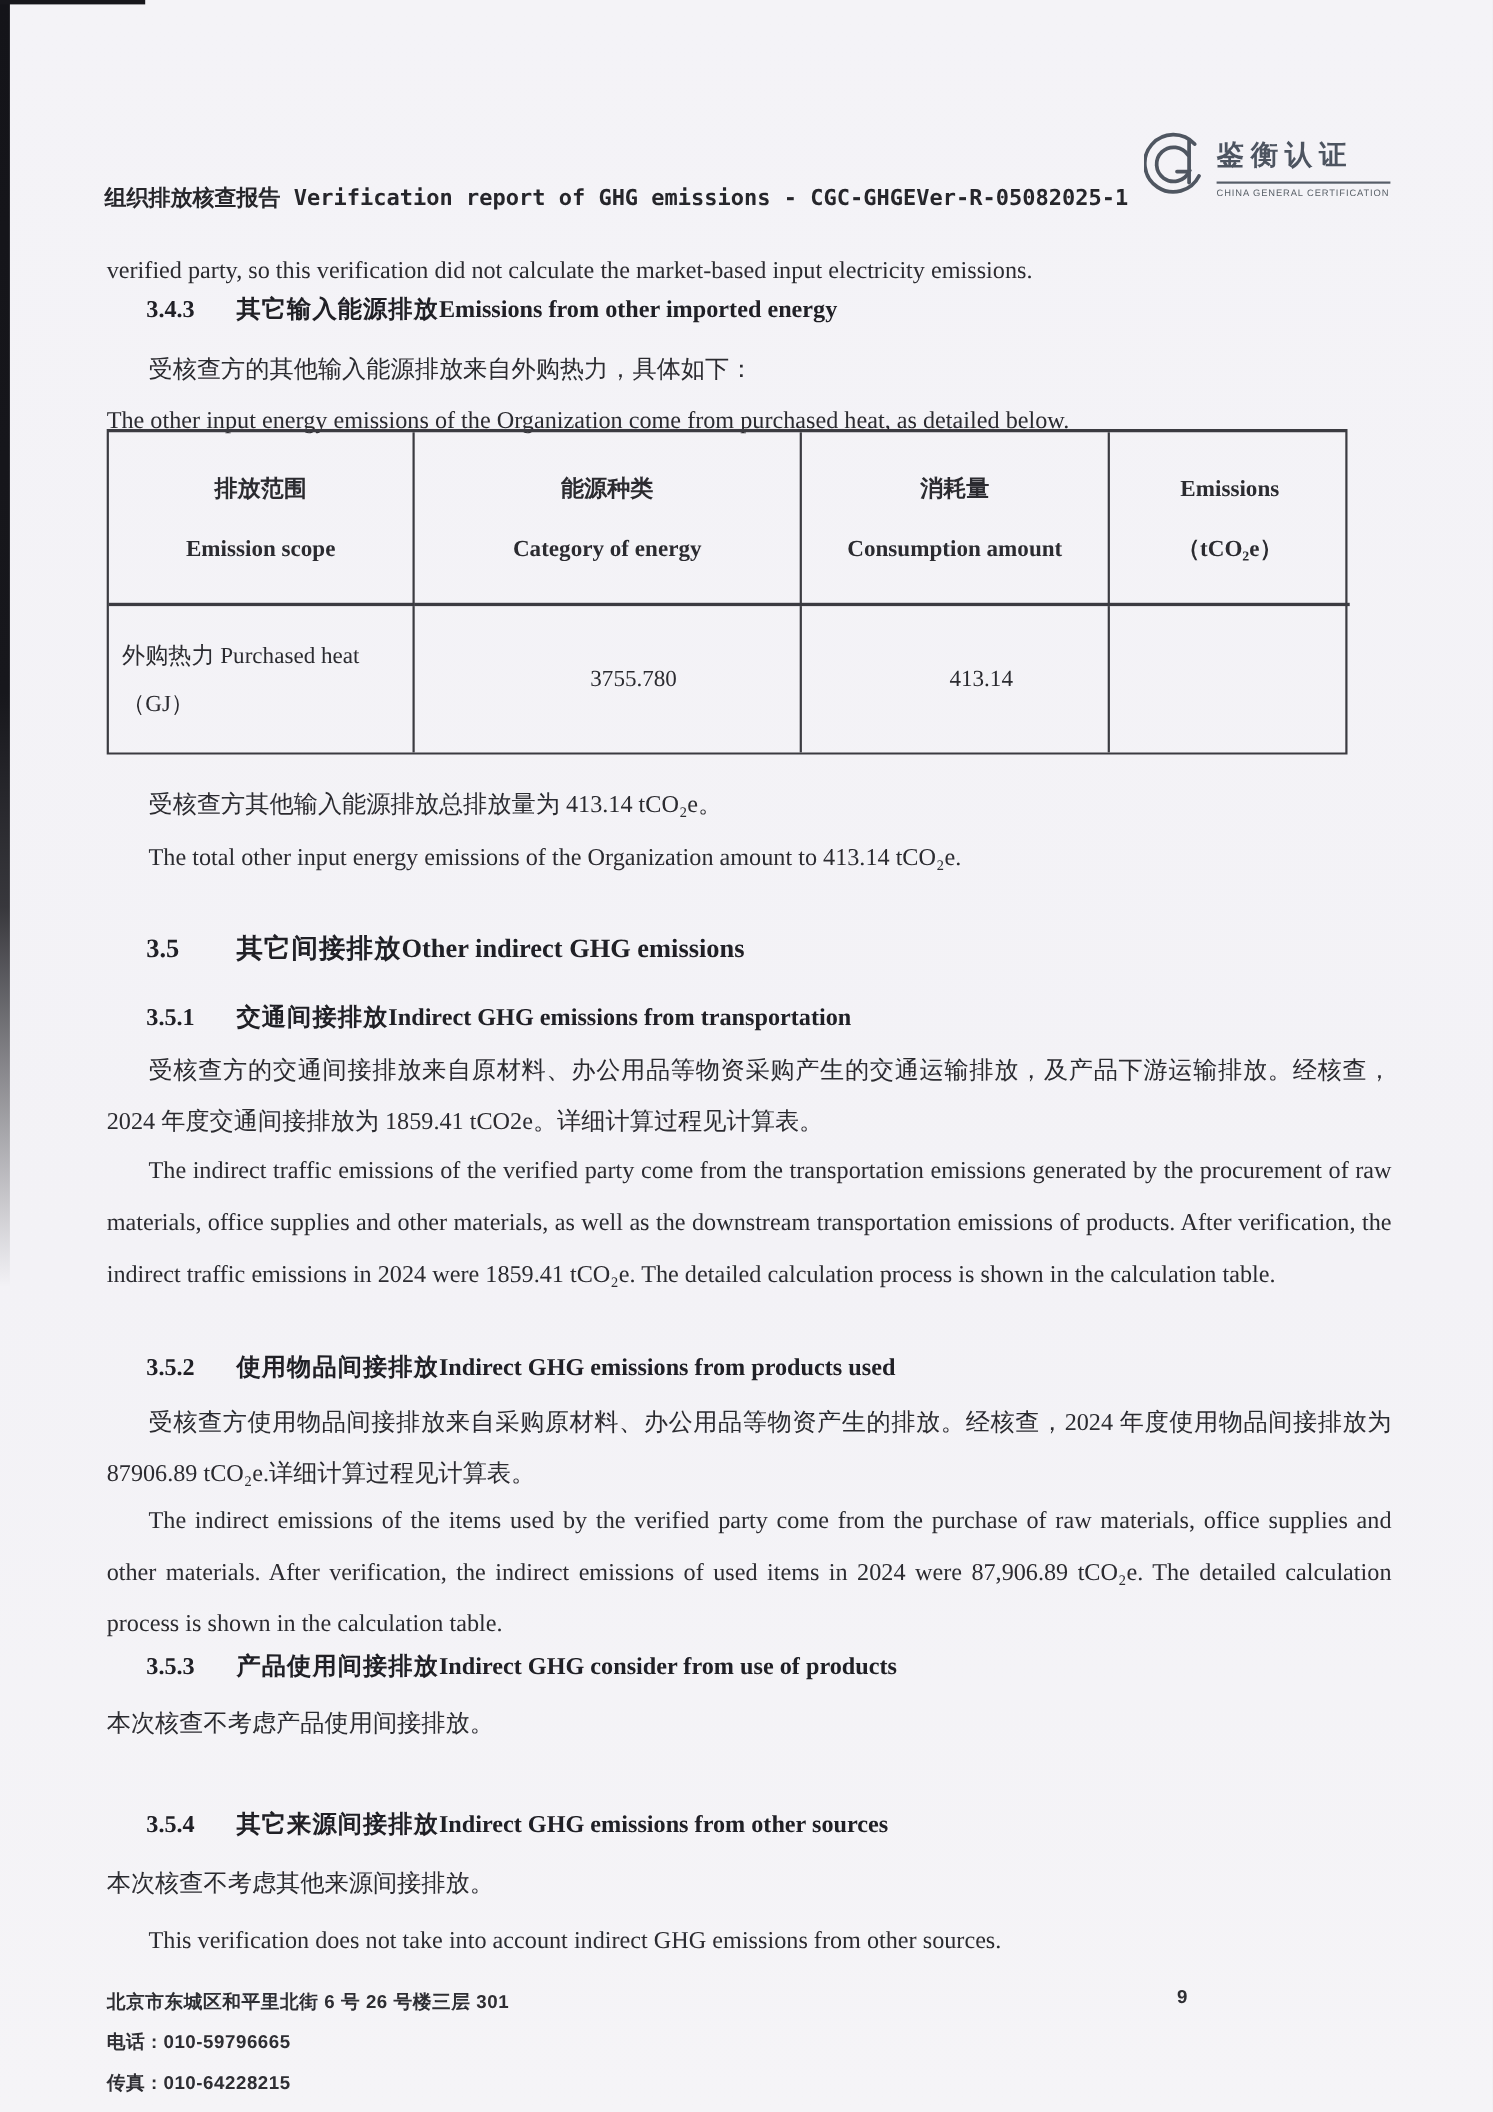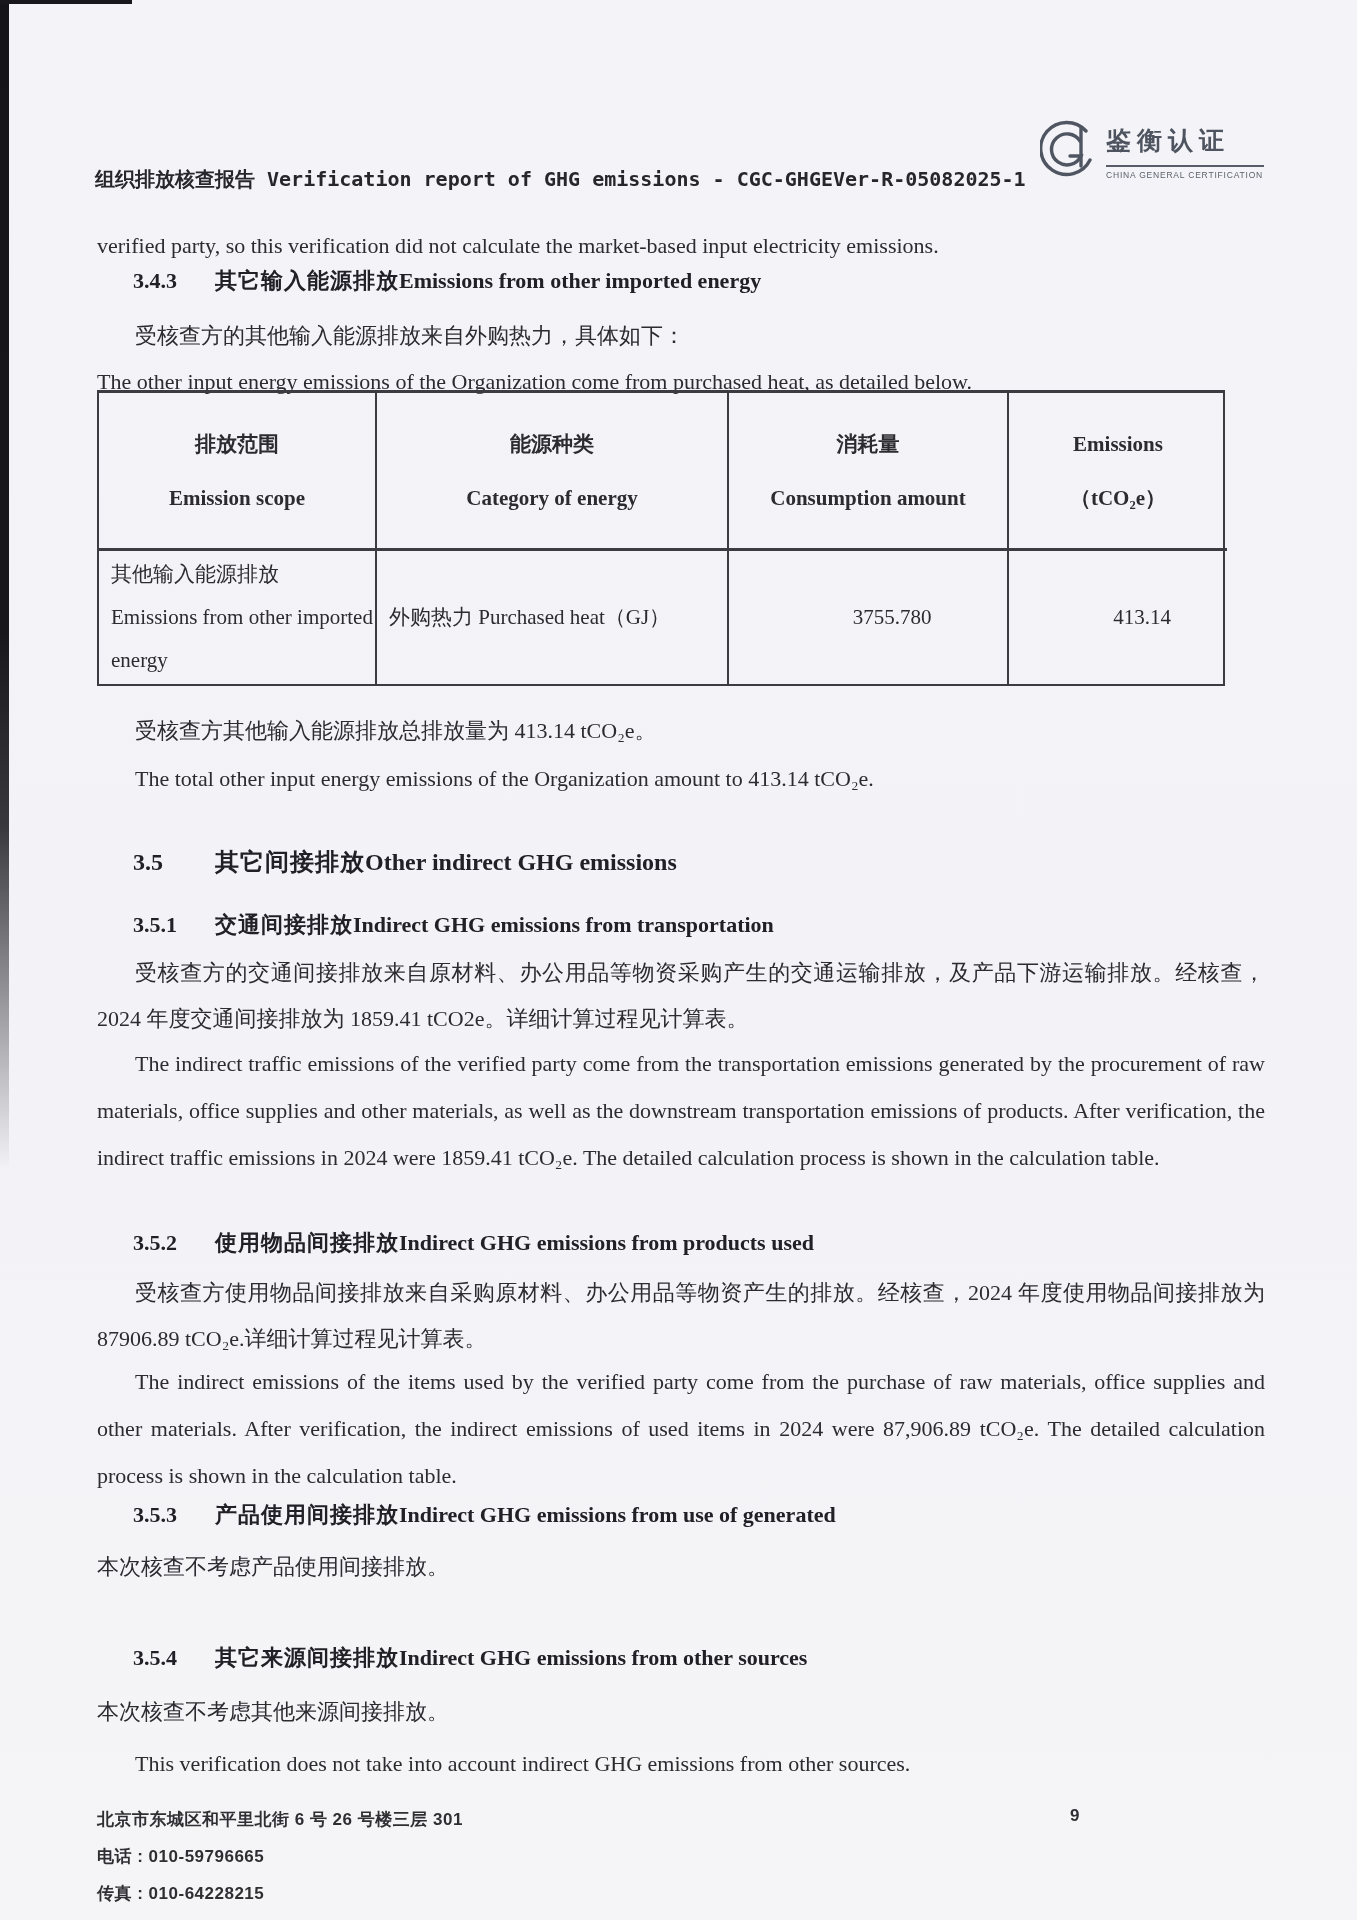--- a/index.html
+++ b/index.html
@@ -136,24 +136,20 @@
     </div>
     <div class="cell th">
       <div>消耗量</div>
       <div>Consumption amount</div>
     </div>
     <div class="cell th">
       <div>Emissions</div>
       <div class="unit-line">（tCO₂e）</div>
     </div>
 
-    <div class="cell td left">
-      <div>其他输入能源排放</div>
-      <div>Emissions from other imported energy</div>
-    </div>
     <div class="cell td left">外购热力 Purchased heat（GJ）</div>
     <div class="cell td center">3755.780</div>
     <div class="cell td center">413.14</div>
   </div>
 
   <div class="para zh indent" style="top:707px">受核查方其他输入能源排放总排放量为 413.14 tCO₂e。</div>
   <div class="para indent" style="top:755px">The total other input energy emissions of the Organization amount to 413.14 tCO₂e.</div>
 
   <div class="heading heading-lg" style="top:846px">
     <span class="h-num">3.5</span><span class="h-zh">其它间接排放</span><span class="h-en">Other indirect GHG emissions</span>
@@ -167,21 +163,21 @@
   <div class="para indent" style="top:1040px">The indirect traffic emissions of the verified party come from the transportation emissions generated by the procurement of raw materials, office supplies and other materials, as well as the downstream transportation emissions of products. After verification, the indirect traffic emissions in 2024 were 1859.41 tCO₂e. The detailed calculation process is shown in the calculation table.</div>
 
   <div class="heading" style="top:1228px">
     <span class="h-num">3.5.2</span><span class="h-zh">使用物品间接排放</span><span class="h-en">Indirect GHG emissions from products used</span>
   </div>
 
   <div class="para zh indent" style="top:1270px;line-height:46px">受核查方使用物品间接排放来自采购原材料、办公用品等物资产生的排放。经核查，2024 年度使用物品间接排放为 87906.89 tCO₂e.详细计算过程见计算表。</div>
   <div class="para indent" style="top:1358px">The indirect emissions of the items used by the verified party come from the purchase of raw materials, office supplies and other materials. After verification, the indirect emissions of used items in 2024 were 87,906.89 tCO₂e. The detailed calculation process is shown in the calculation table.</div>
 
   <div class="heading" style="top:1500px">
-    <span class="h-num">3.5.3</span><span class="h-zh">产品使用间接排放</span><span class="h-en">Indirect GHG emissions from use of generated</span>
+    <span class="h-num">3.5.3</span><span class="h-zh">产品使用间接排放</span><span class="h-en">Indirect GHG consider from use of products</span>
   </div>
 
   <div class="para zh" style="top:1543px">本次核查不考虑产品使用间接排放。</div>
 
   <div class="heading" style="top:1643px">
     <span class="h-num">3.5.4</span><span class="h-zh">其它来源间接排放</span><span class="h-en">Indirect GHG emissions from other sources</span>
   </div>
 
   <div class="para zh" style="top:1688px">本次核查不考虑其他来源间接排放。</div>
   <div class="para indent" style="top:1740px">This verification does not take into account indirect GHG emissions from other sources.</div>

